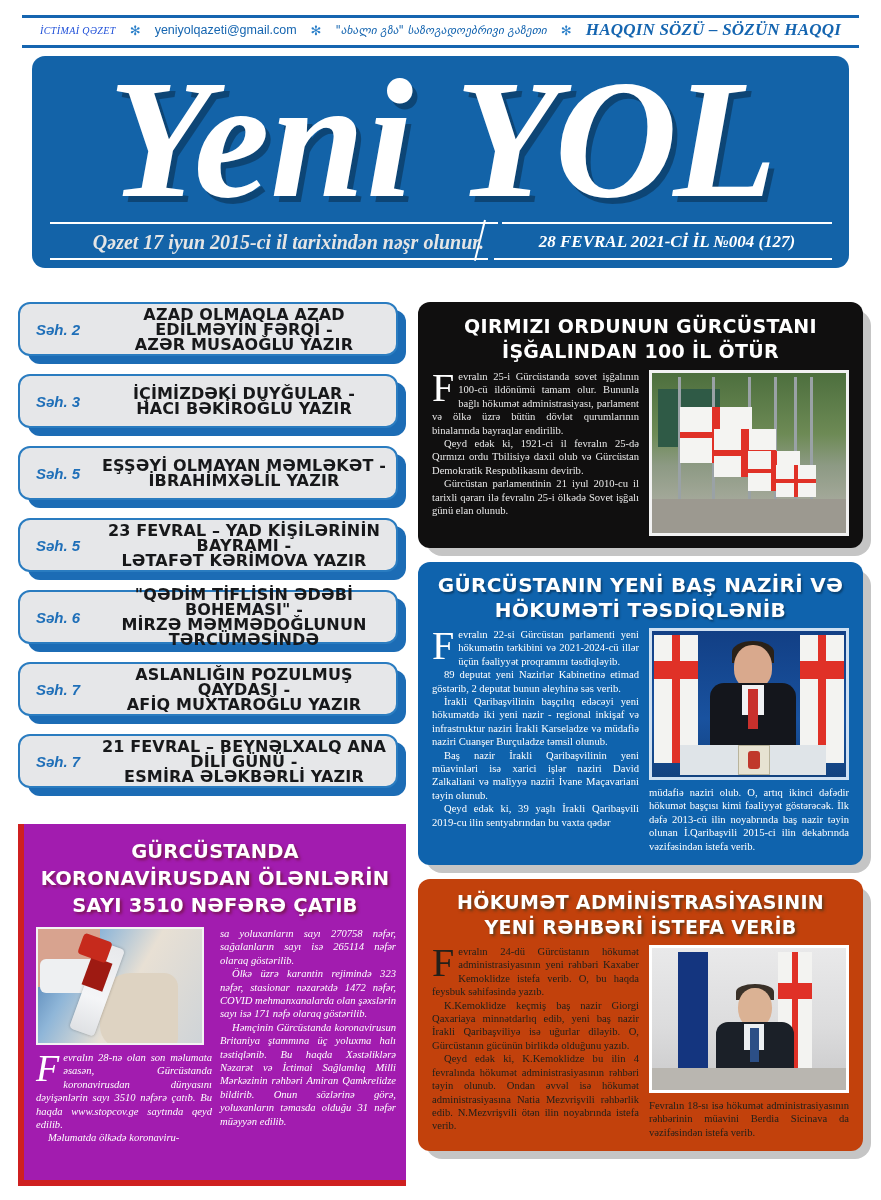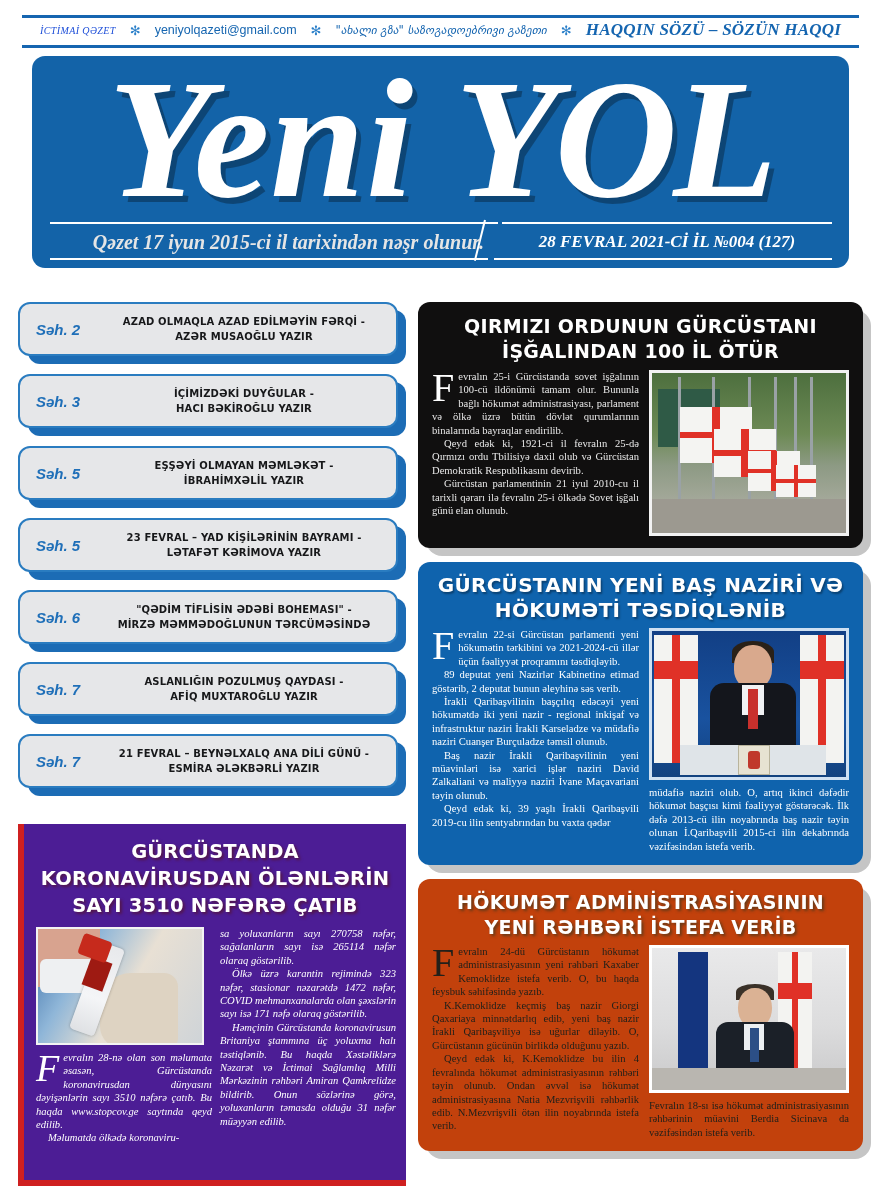--- a/index.html
+++ b/index.html
@@ -114,29 +114,29 @@
     width: 76px; flex: 0 0 76px;
     text-align: center;
     font-family: "Liberation Sans", sans-serif;
     font-weight: bold; font-style: italic;
     font-size: 15px; color: #1f6fb8;
   }
   .toc-title {
     flex: 1; padding-right: 4px;
     text-align: center;
     font-family: "DejaVu Sans", sans-serif;
-    font-weight: bold; font-size: 10px;
+    font-weight: bold; font-size: 16px;
     line-height: 15px; color: #17181a;
     letter-spacing: .15px;
   }
 
   
   .corona {
     position: absolute; left: 18px; top: 824px; width: 388px; height: 362px;
-    background: #4c1d95;
+    background: #a21caf;
     border-left: 6px solid #cf2020;
     border-bottom: 6px solid #cf2020;
   }
   .corona-head {
     padding: 14px 12px 8px 12px;
     text-align: center;
     font-family: "DejaVu Sans", sans-serif;
     font-weight: bold; font-size: 19.5px; line-height: 27px;
     color: #ffffff;
     text-shadow: 2px 2px 3px rgba(90,15,5,.55);

